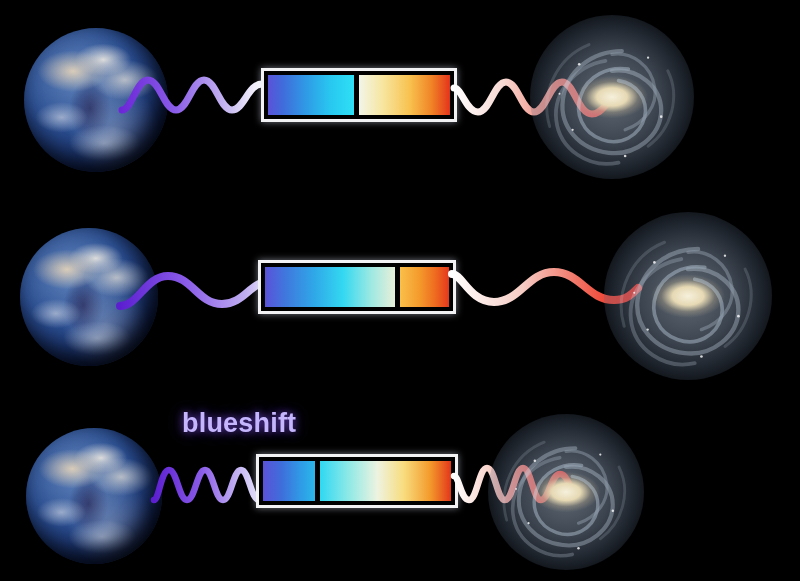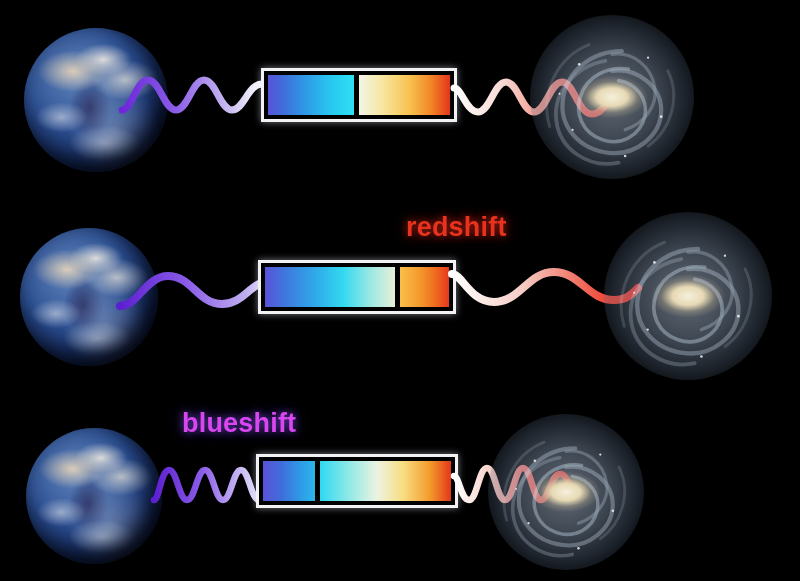--- a/index.html
+++ b/index.html
@@ -109,21 +109,21 @@
     font-weight: bold;
     letter-spacing: 0.2px;
     white-space: nowrap;
   }
   .label-redshift {
     color: #e8321e;
     font-size: 27px;
     text-shadow: 0 0 9px rgba(232,50,30,0.75), 0 0 18px rgba(232,50,30,0.35);
   }
   .label-blueshift {
-    color: #d946ef;
+    color: #c4b5fd;
     font-size: 27px;
     text-shadow: 0 0 9px rgba(123,77,230,0.8), 0 0 18px rgba(110,70,220,0.4);
   }
 </style>
 </head>
 <body>
 
 <div class="diagram">
 
   <div class="row" style="top:0;">
@@ -180,21 +180,20 @@
             <circle cx="26" cy="70" r="0.7"></circle>
           <circle cx="58" cy="86" r="0.8"></circle>
             <circle cx="18" cy="48" r="0.6"></circle>
         </g>
       </svg>
     </div>
   </div>
 
   <div class="row" style="top:196px;">
 
-    <div class="label label-redshift" style="left:406px; top:16px;">redshift</div>
 
     <div class="earth" style="left:20px; top:32px; width:138px; height:138px;"></div>
 
     <div class="wave" style="left:118px; top:62px;">
       <svg width="152" height="62" viewBox="0 0 152 62">
         <defs>
           <linearGradient id="lw2" x1="0" y1="0" x2="1" y2="0">
             <stop offset="0%" stop-color="#5c1fd0"></stop>
             <stop offset="45%" stop-color="#8a5ce8"></stop>
             <stop offset="85%" stop-color="#bfaef0"></stop>

